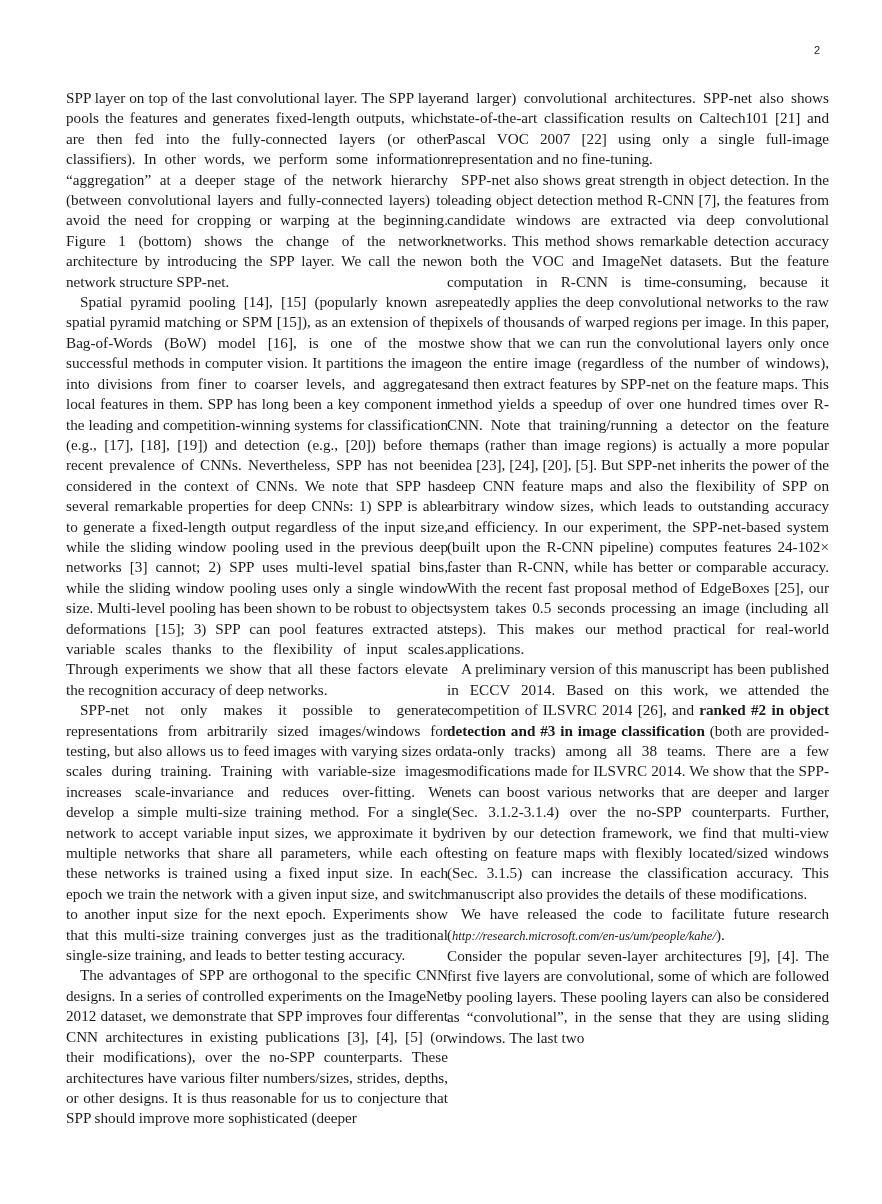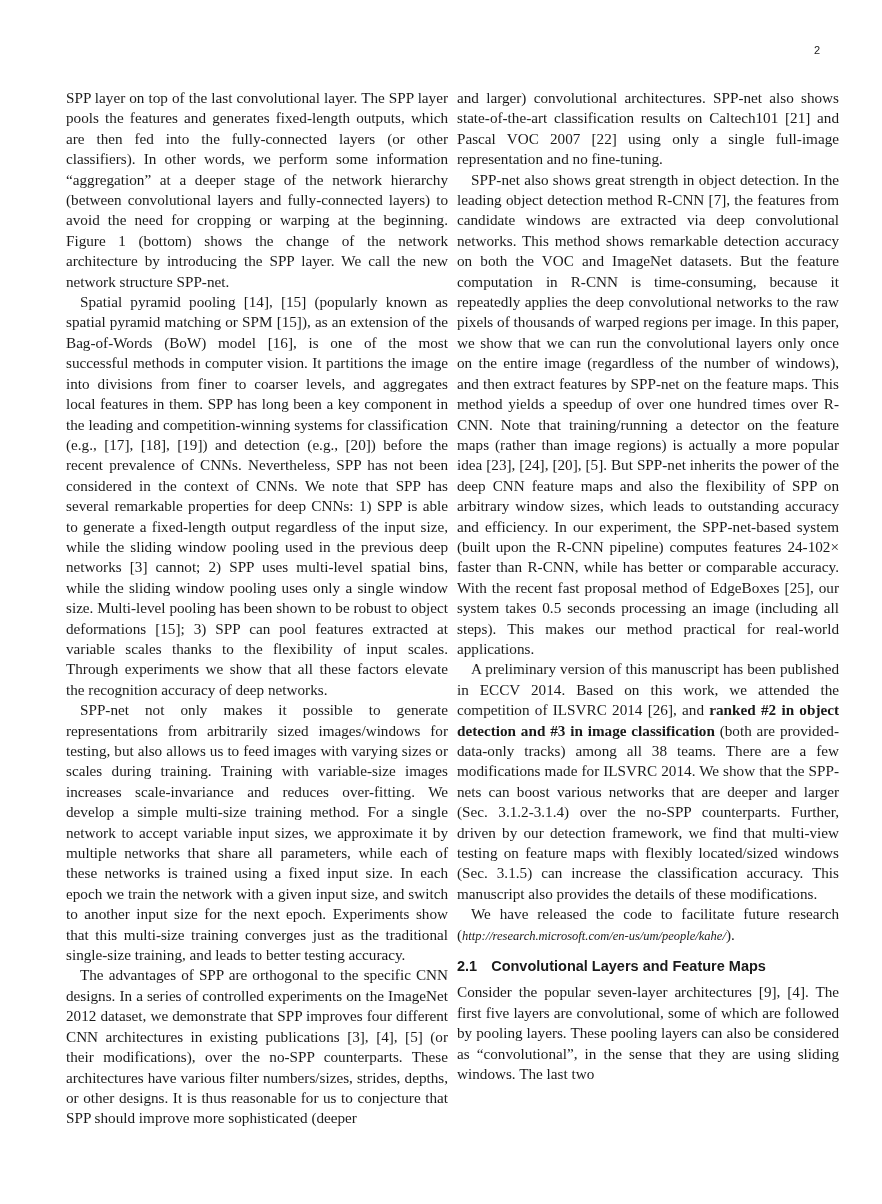--- a/index.html
+++ b/index.html
@@ -3,21 +3,21 @@
 <meta charset="utf-8">
 <style>
   html, body { margin: 0; padding: 0; background: #ffffff; }
   body { width: 882px; height: 1204px; position: relative; overflow: hidden;
          font-family: "Liberation Serif", "DejaVu Serif", serif; color: #1a1a1a; }
   .page-number { position: absolute; top: 44px; right: 62px; font-size: 11px;
                  font-family: "Liberation Sans", sans-serif; }
   .col { position: absolute; top: 88px; width: 382px; font-size: 15.2px;
          line-height: 20.4px; text-align: justify; hyphens: auto; }
   .col-left { left: 66px; }
-  .col-right { left: 447px; margin-left: 10px; }
+  .col-right { left: 447px; }
   .col p { margin: 0; text-indent: 14px; }
   .col p.noindent { text-indent: 0; }
   .url { font-style: italic; font-size: 12.5px; }
   .section-heading { font-family: "Liberation Sans", sans-serif; font-weight: bold;
                      font-size: 17px; line-height: 22px; margin: 24px 0 0 0;
                      text-align: left; letter-spacing: 0.3px; font-variant: small-caps; }
   .subsection-heading { font-family: "Liberation Sans", sans-serif; font-weight: bold;
                         font-size: 14.5px; margin: 10px 0 6px 0; text-align: left; }
   .sec-num { margin-right: 14px; }
 </style>
@@ -35,17 +35,14 @@
 
 <div class="col col-right">
   <p class="noindent">and larger) convolutional architectures. SPP-net also shows state-of-the-art classification results on Caltech101 [21] and Pascal VOC 2007 [22] using only a single full-image representation and no fine-tuning.</p>
   <p>SPP-net also shows great strength in object detection. In the leading object detection method R-CNN [7], the features from candidate windows are extracted via deep convolutional networks. This method shows remarkable detection accuracy on both the VOC and ImageNet datasets. But the feature computation in R-CNN is time-consuming, because it repeatedly applies the deep convolutional networks to the raw pixels of thousands of warped regions per image. In this paper, we show that we can run the convolutional layers only once on the entire image (regardless of the number of windows), and then extract features by SPP-net on the feature maps. This method yields a speedup of over one hundred times over R-CNN. Note that training/running a detector on the feature maps (rather than image regions) is actually a more popular idea [23], [24], [20], [5]. But SPP-net inherits the power of the deep CNN feature maps and also the flexibility of SPP on arbitrary window sizes, which leads to outstanding accuracy and efficiency. In our experiment, the SPP-net-based system (built upon the R-CNN pipeline) computes features 24-102× faster than R-CNN, while has better or comparable accuracy. With the recent fast proposal method of EdgeBoxes [25], our system takes 0.5 seconds processing an image (including all steps). This makes our method practical for real-world applications.</p>
   <p>
     <span>A preliminary version of this manuscript has been published in ECCV 2014. Based on this work, we attended the competition of ILSVRC 2014 [26], and </span><b>ranked #2 in object detection and #3 in image classification</b><span> (both are provided-data-only tracks) among all 38 teams. There are a few modifications made for ILSVRC 2014. We show that the SPP-nets can boost various networks that are deeper and larger (Sec. 3.1.2-3.1.4) over the no-SPP counterparts. Further, driven by our detection framework, we find that multi-view testing on feature maps with flexibly located/sized windows (Sec. 3.1.5) can increase the classification accuracy. This manuscript also provides the details of these modifications.</span>
   </p>
   <p>
     <span>We have released the code to facilitate future research (</span><span class="url">http://research.microsoft.com/en-us/um/people/kahe/</span><span>).</span>
   </p>
-  <div class="subsection-heading">
-    <span class="sec-num">2.1</span><span>Convolutional Layers and Feature Maps</span>
-  </div>
   <p class="noindent">Consider the popular seven-layer architectures [9], [4]. The first five layers are convolutional, some of which are followed by pooling layers. These pooling layers can also be considered as “convolutional”, in the sense that they are using sliding windows. The last two</p>
 </div>
 
 </body></html>

